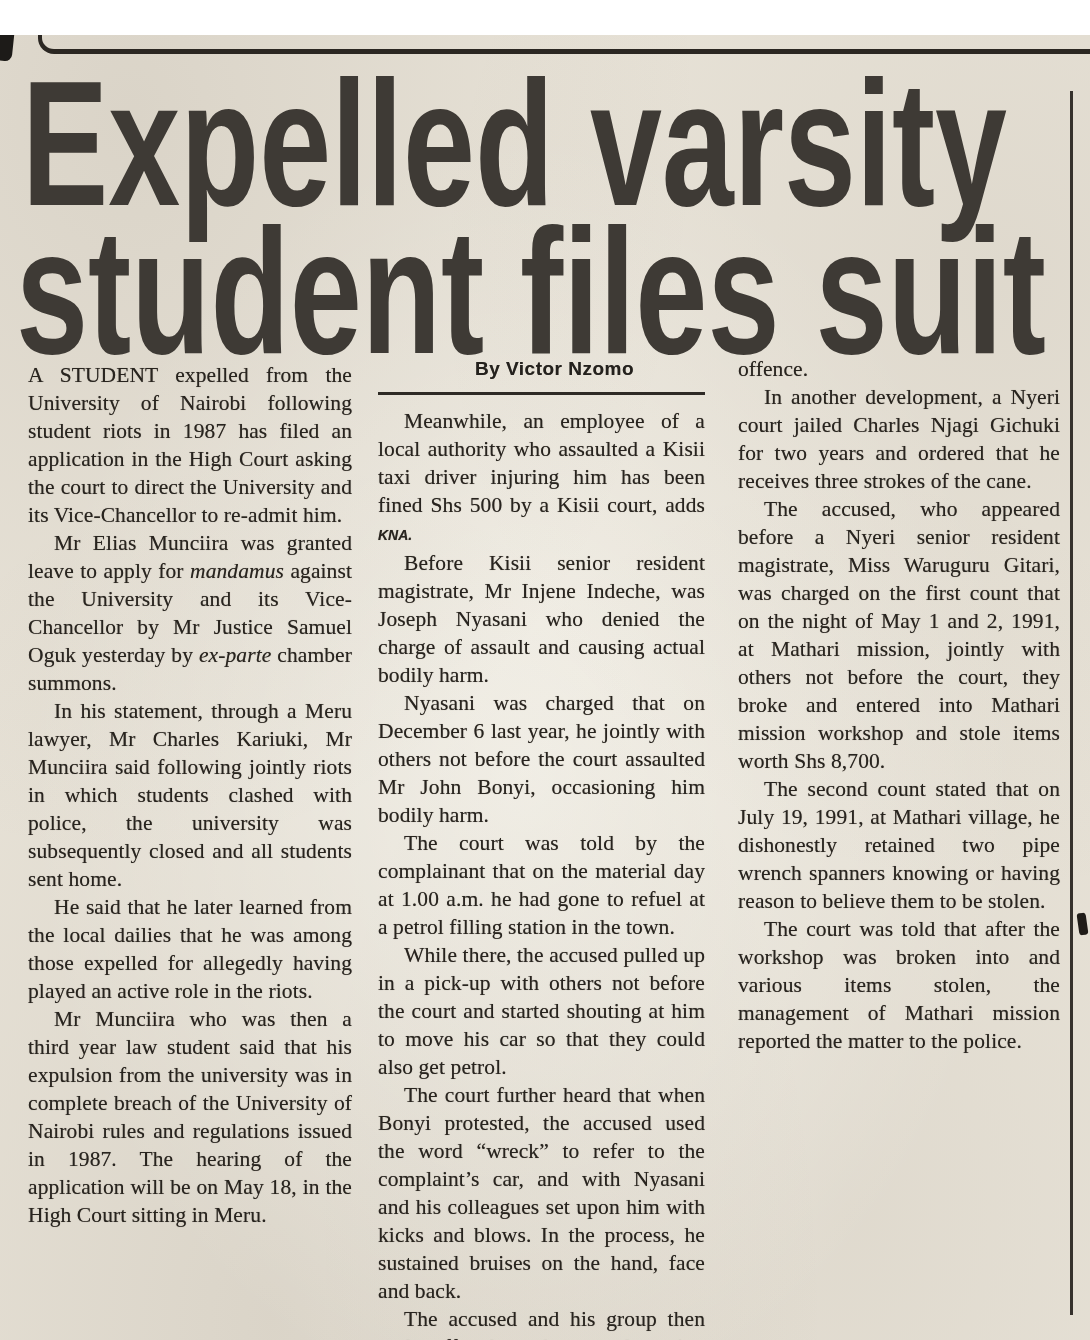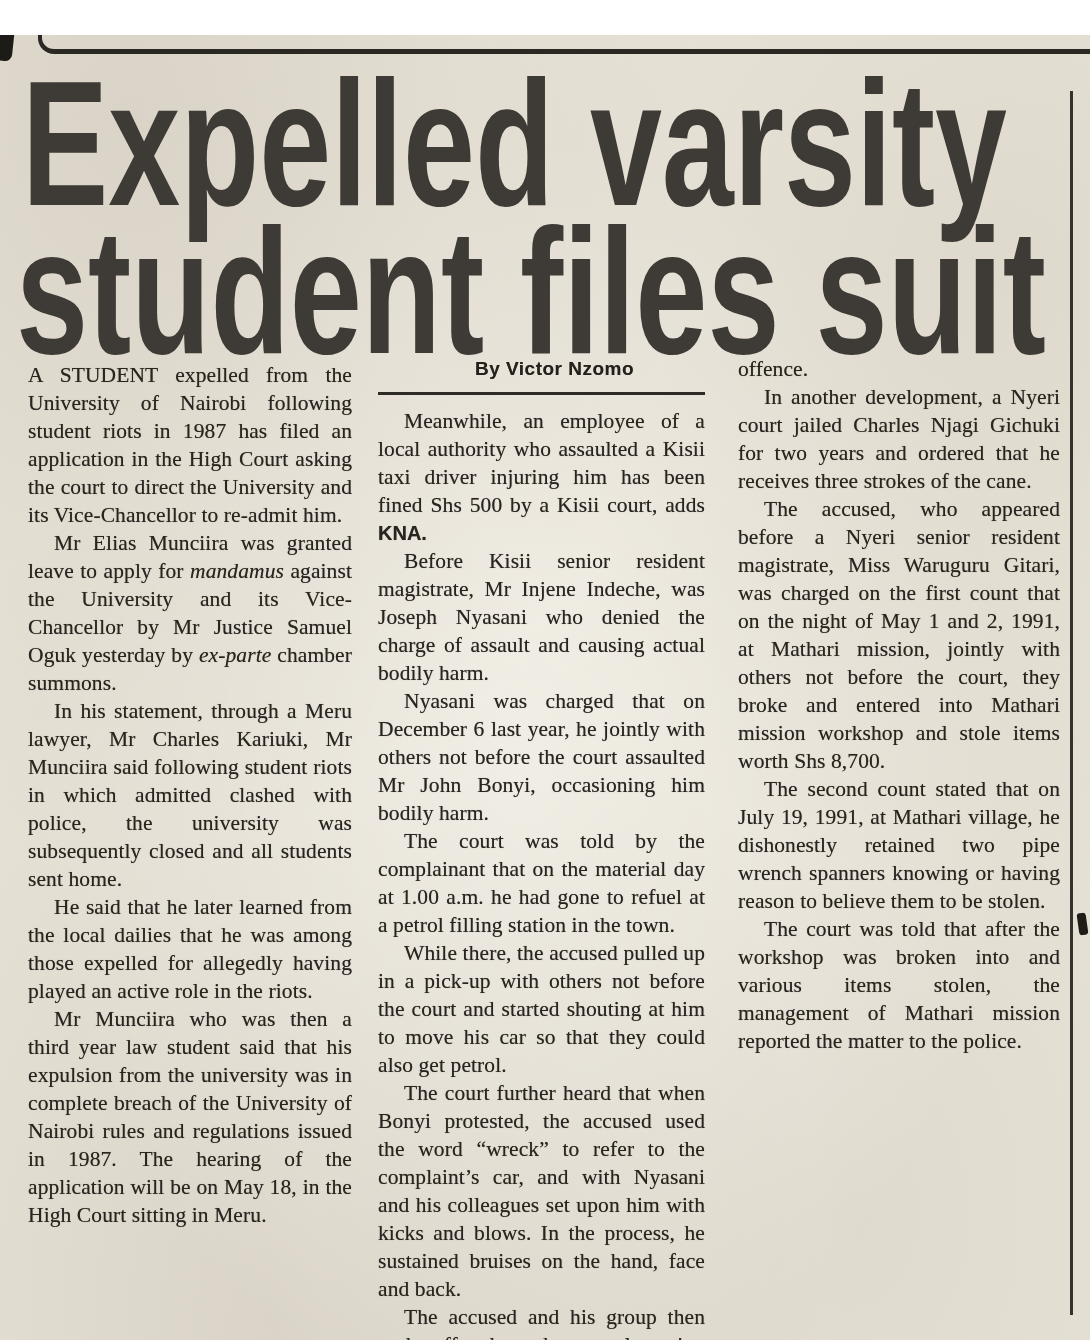--- a/index.html
+++ b/index.html
@@ -48,21 +48,21 @@
     font-size:21.5px; line-height:28px;
     letter-spacing:0.1px;
     text-shadow:0 0 0.7px rgba(45,38,30,0.55);
   }
   .col-1 { left:28px;  top:326px; width:324px; }
   .col-2 { left:378px; top:320px; width:327px; }
   .col-3 { left:738px; top:320px; width:322px; }
   .col p { margin:0; text-indent:26px; }
   .col p.noindent { text-indent:0; }
   .col em { font-style:italic; }
-  .col strong.agency { font-family:"Liberation Sans", sans-serif; font-size:20px; letter-spacing:0; }
+  .col strong.agency { font-family:"Liberation Sans", sans-serif; font-size:14px; letter-spacing:0;font-style:italic; }
   .byline {
     text-align:center;
     font-family:"Liberation Sans", sans-serif;
     font-weight:bold; font-size:19px; letter-spacing:0.5px;
     color:#24211d; text-indent:0; margin-top:4px;
     text-shadow:0 0 0.6px rgba(40,35,30,0.5);
   }
   .byline-rule { height:3px; background:#2e2a25; margin:9px 0 12px 0; }
 </style>
 </head>
@@ -74,21 +74,21 @@
   <div class="corner-blob"></div>
 
   <svg class="headline-svg" width="1060" height="320" viewBox="0 0 1060 320">
     <text x="6" y="152" textLength="985" lengthAdjust="spacingAndGlyphs" font-family="Liberation Sans, DejaVu Sans, sans-serif" font-weight="bold" font-size="178" fill="#3e3a35">Expelled varsity</text>
     <text x="0" y="300" textLength="1030" lengthAdjust="spacingAndGlyphs" font-family="Liberation Sans, DejaVu Sans, sans-serif" font-weight="bold" font-size="178" fill="#3e3a35">student files suit</text>
   </svg>
 
   <div class="col col-1">
       <p class="noindent"><span>A STUDENT expelled from the University of Nairobi following student riots in 1987 has filed an application in the High Court asking the court to direct the University and its Vice-Chancellor to re-admit him.</span></p>
       <p class=""><span>Mr Elias Munciira was granted leave to apply for </span><em>mandamus</em><span> against the University and its Vice-Chancellor by Mr Justice Samuel Oguk yesterday by </span><em>ex-parte</em><span> chamber summons.</span></p>
-      <p class=""><span>In his statement, through a Meru lawyer, Mr Charles Kariuki, Mr Munciira said following student riots in which admitted clashed with police, the university was subsequently closed and all students sent home.</span></p>
+      <p class=""><span>In his statement, through a Meru lawyer, Mr Charles Kariuki, Mr Munciira said following jointly riots in which students clashed with police, the university was subsequently closed and all students sent home.</span></p>
       <p class=""><span>He said that he later learned from the local dailies that he was among those expelled for allegedly having played an active role in the riots.</span></p>
       <p class=""><span>Mr Munciira who was then a third year law student said that his expulsion from the university was in complete breach of the University of Nairobi rules and regulations issued in 1987. The hearing of the application will be on May 18, in the High Court sitting in Meru.</span></p>
     </div>
 
   <div class="col col-2">
     <p class="byline">By Victor Nzomo</p>
     <div class="byline-rule"></div>
     <div>
         <p class=""><span>Meanwhile, an employee of a local authority who assaulted a Kisii taxi driver injuring him has been fined Shs 500 by a Kisii court, adds </span><strong class="agency">KNA.</strong></p>
         <p class=""><span>Before Kisii senior resident magistrate, Mr Injene Indeche, was Joseph Nyasani who denied the charge of assault and causing actual bodily harm.</span></p>

